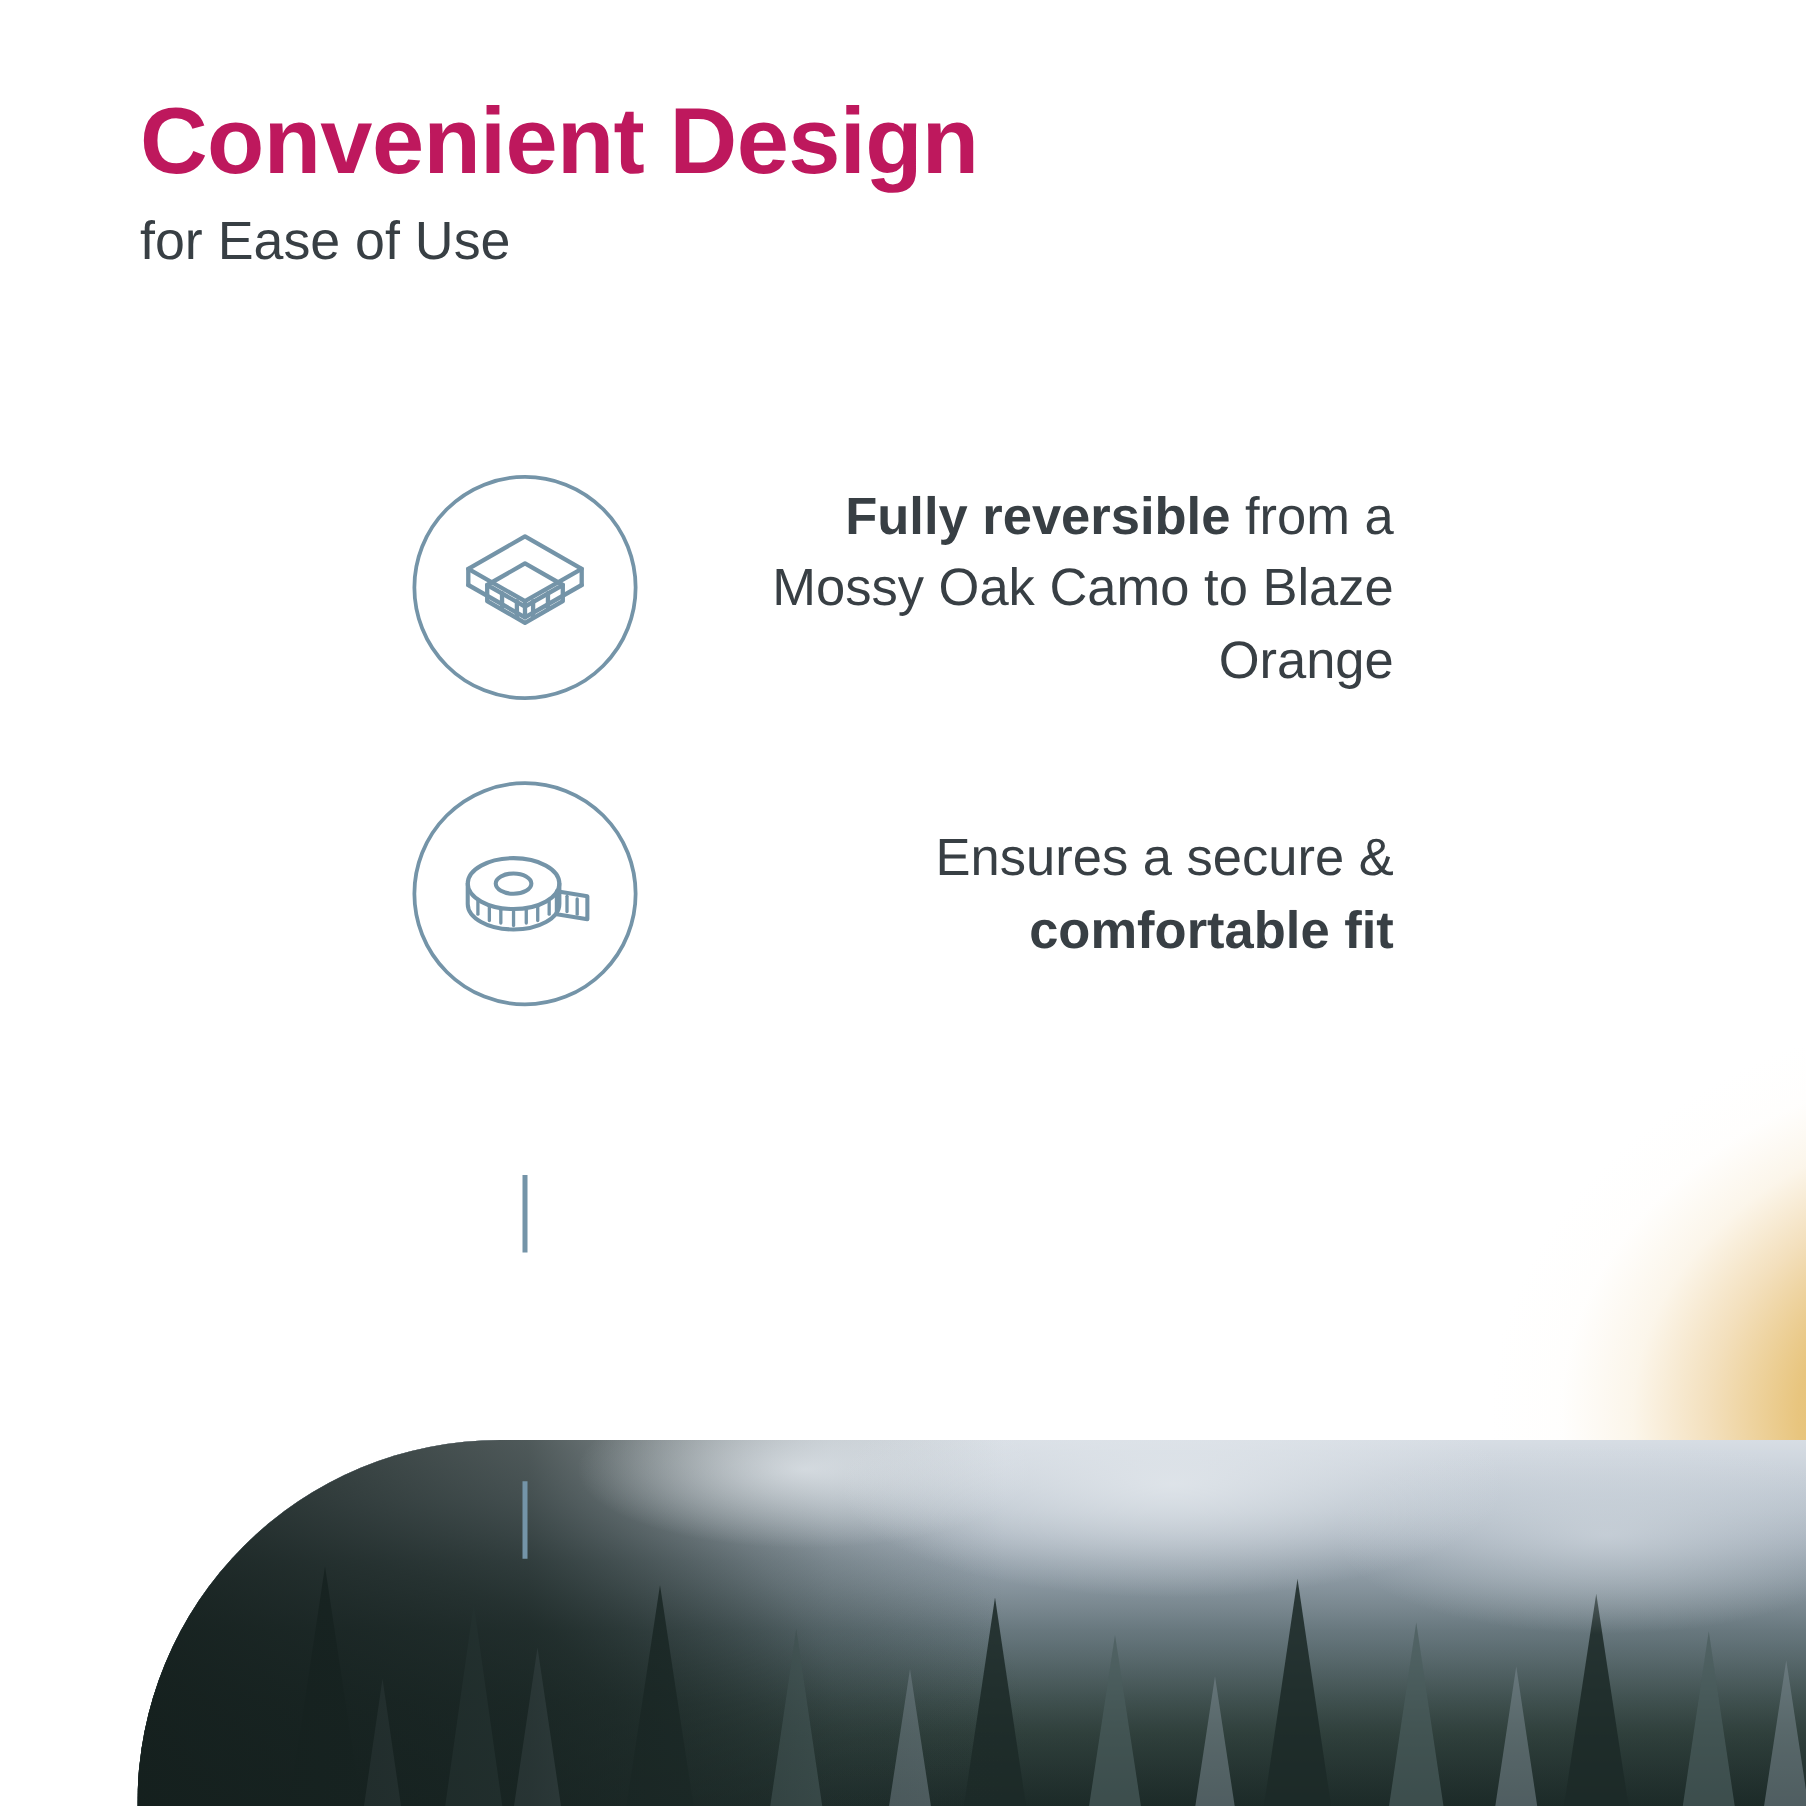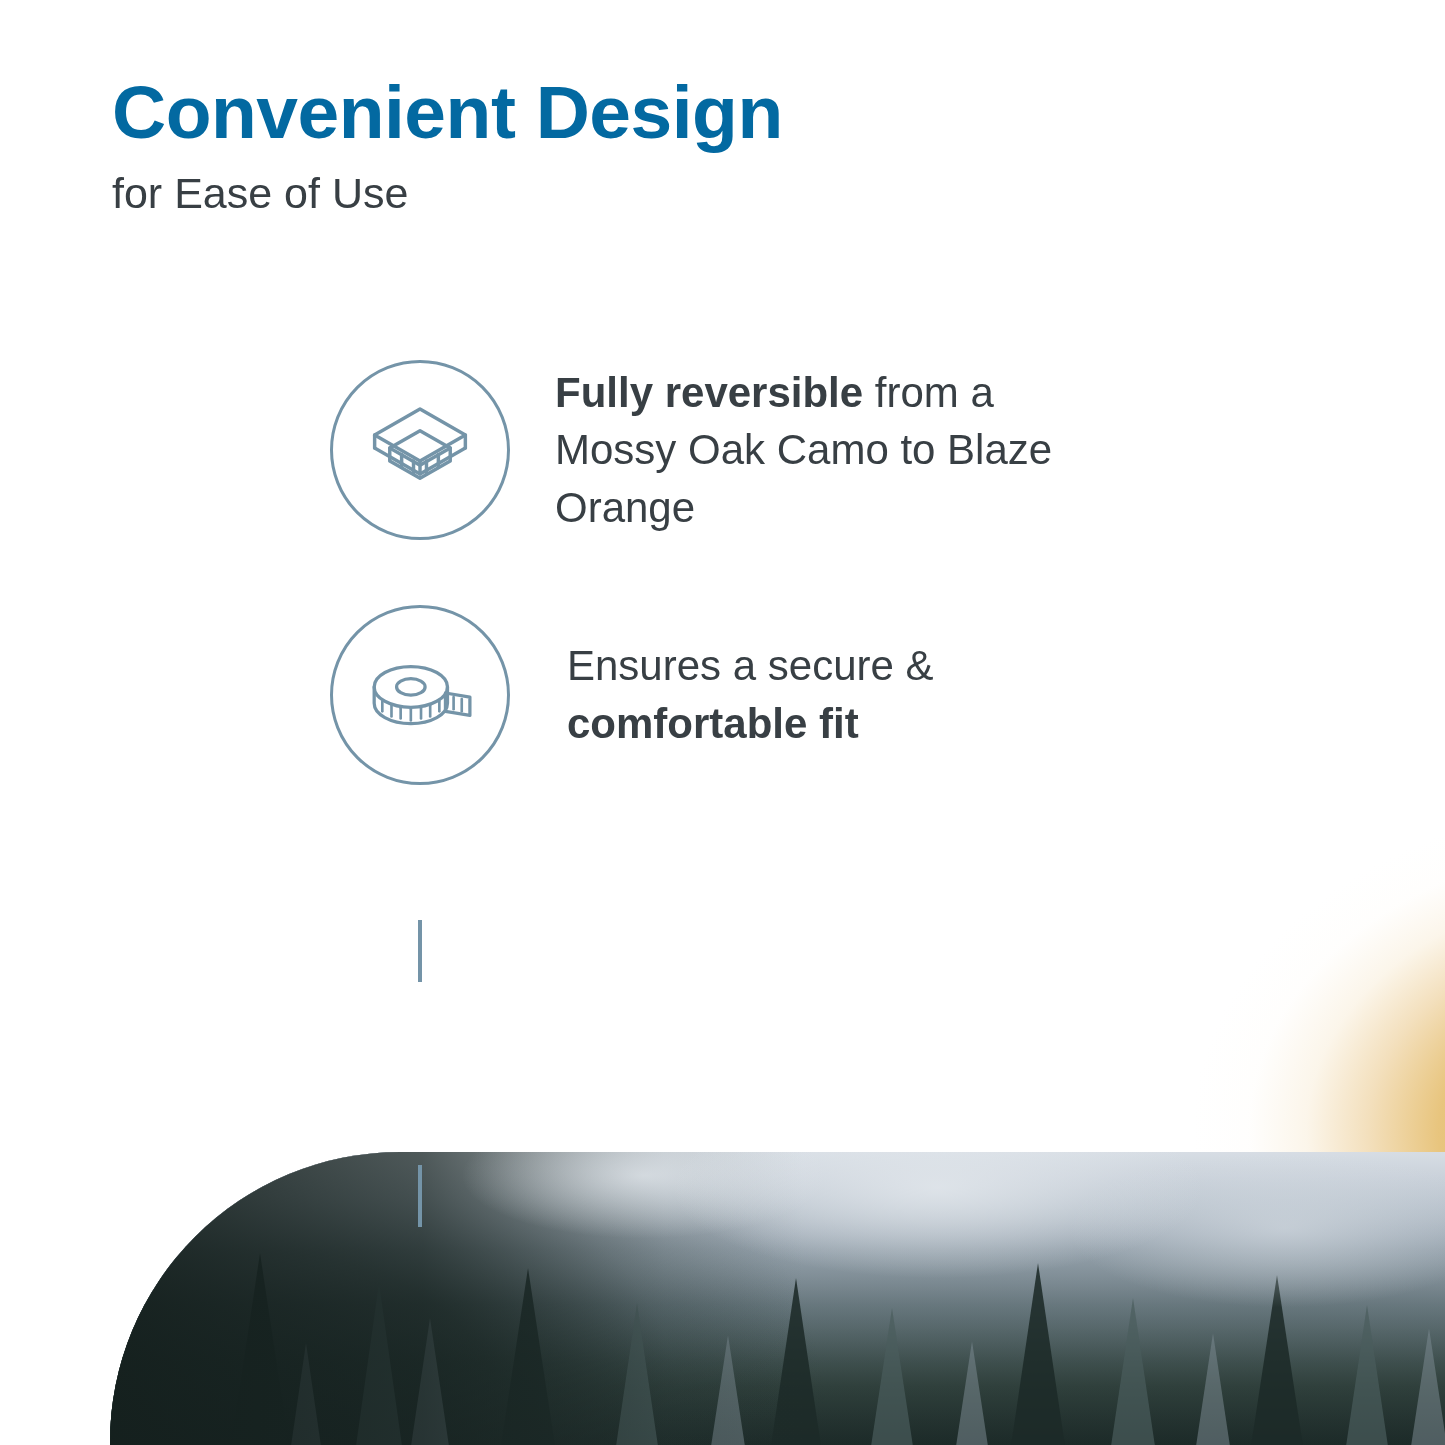--- a/index.html
+++ b/index.html
@@ -41,48 +41,49 @@
     position: absolute;
     left: 112px;
     top: 74px;
     width: 1100px;
   }
   .headline {
     font-size: 75px;
     font-weight: 700;
     letter-spacing: -0.5px;
     line-height: 1.02;
-    color: #0369a1;
+    color: #be185d;
     margin: 0;
     white-space: nowrap;
   }
   .subhead {
     font-size: 43px;
     font-weight: 400;
     line-height: 1.05;
     color: #383f44;
     margin: 20px 0 0 0;
     white-space: nowrap;
   }
 
   
   .features {
     position: absolute;
     left: 330px;
-    top: 360px;
+    top: 380px;
     width: 1000px;
+    text-align: right;
   }
   .feature-row {
     position: relative;
     display: flex;
     align-items: center;
     height: 180px;
     margin-bottom: 65px;
   }
-  .feature-row:last-child { margin-bottom: 0; gap: 12px; }
+  .feature-row:last-child { margin-bottom: 0; }
 
   .icon-circle {
     position: relative;
     flex: 0 0 auto;
     width: 180px;
     height: 180px;
     border: 3px solid #7494a8;
     border-radius: 50%;
     box-sizing: border-box;
     display: flex;

